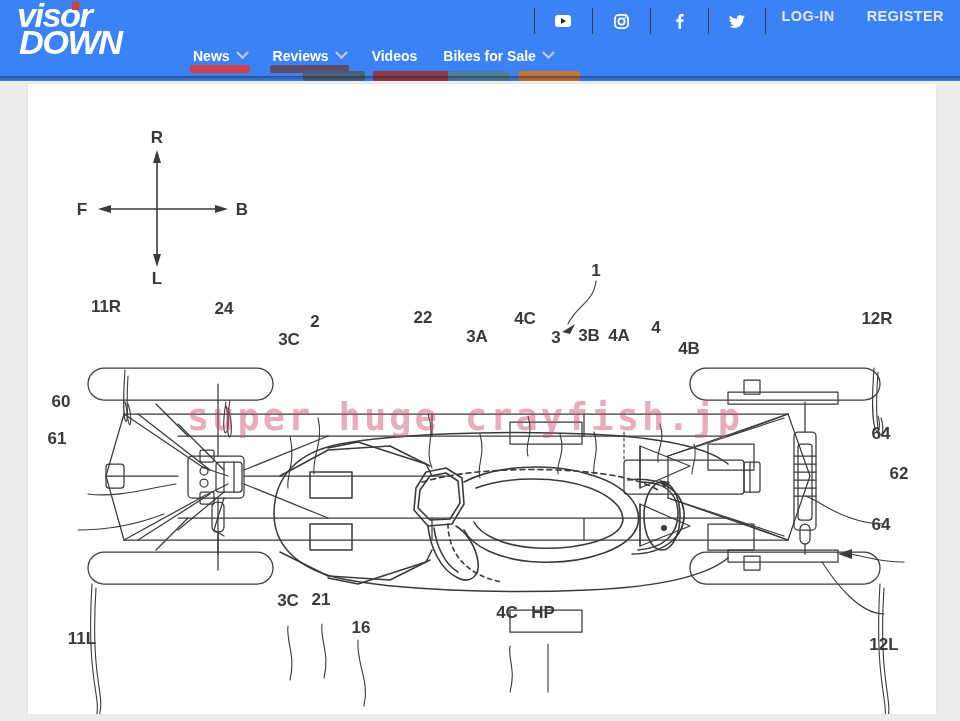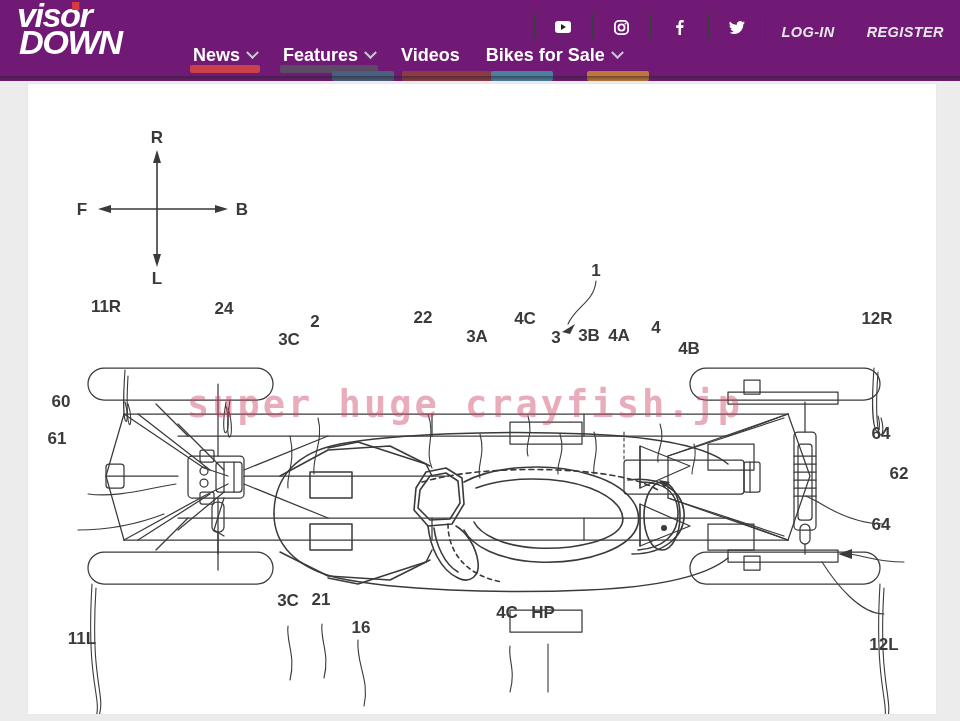--- a/index.html
+++ b/index.html
@@ -7,21 +7,21 @@
     width: 960px; height: 721px;
     overflow: hidden;
     background: #ffffff;
     font-family: "Liberation Sans", sans-serif;
   }
 
   
   .site-header {
     position: absolute; top: 0; left: 0;
     width: 960px; height: 81px;
-    background: #701a75;
+    background: #3b82f6;
     overflow: hidden;
   }
 
   
   .logo {
     position: absolute; left: 20px; top: 2px;
     width: 152px; height: 64px;
     color: #ffffff;
     font-weight: 800;
     font-style: italic;
@@ -31,23 +31,23 @@
   }
   .logo .l1 { font-size: 33px; display:block; }
   .logo .l2 { font-size: 33px; display:block; margin-left: 2px; }
   .logo-tick {
     position: absolute; left: 53px; top: 0px;
     width: 7px; height: 8px; background: #d93a3a;
   }
 
   
   .util-bar {
-    position: absolute; top: 14px; left: 180px;
+    position: absolute; top: 8px; left: 180px;
     height: 26px; width: 780px;
-    display: flex; align-items: flex-end; justify-content: flex-end; font-style: italic;
+    display: flex; align-items: flex-start; justify-content: flex-end;
   }
   .social-group { display: flex; align-items: center; height: 26px; }
   .social {
     width: 58px; height: 26px;
     display: flex; align-items: center; justify-content: center;
     border-left: 1px solid #3a3a40;
   }
   .social:last-child { border-right: 1px solid #3a3a40; }
   .social svg { fill: #ffffff; }
   .util-link {
@@ -67,21 +67,21 @@
   }
   .nav-item {
     position: relative;
     height: 55px;
     padding: 0 13px;
     display: flex; align-items: center;
     padding-top: 4px;
   }
   .nav-label {
     color: #ffffff;
-    font-size: 18px;
+    font-size: 14px;
     font-weight: 700;
     white-space: nowrap;
   }
   .chev {
     margin-left: 8px;
     width: 9px; height: 9px;
     border-right: 2px solid #c9c9cf;
     border-bottom: 2px solid #c9c9cf;
     transform: rotate(45deg) translate(-2px,-2px);
   }
@@ -116,21 +116,21 @@
   
   .figure-wrap {
     position: absolute; left: 28px; top: 84px;
     width: 908px; height: 630px;
     overflow: hidden;
   }
   .figure-wrap svg { display: block; }
 
   .wm {
     position: absolute;
-    left: 110px; top: 383px;
+    left: 110px; top: 396px;
     width: 710px;
     text-align: center;
     font-family: "DejaVu Sans Mono", monospace;
     font-size: 37px;
     font-weight: 700;
     letter-spacing: 3px;
     color: rgba(203, 72, 104, 0.45);
     white-space: nowrap;
     pointer-events: none;
   }
@@ -176,21 +176,21 @@
     <div class="util-link">REGISTER</div>
   </div>
 
   <div class="main-nav">
     <div class="nav-item">
       <span class="nav-label">News</span>
       <span class="chev"></span>
       <span class="nav-underline" style="background:#c8414b"></span>
     </div>
     <div class="nav-item">
-      <span class="nav-label">Features</span>
+      <span class="nav-label">Reviews</span>
       <span class="chev"></span>
       <span class="nav-underline" style="background:#5c4a66"></span>
       <span class="nav-underline deep" style="left:auto;right:-6px;width:62px;background:#4a5e7e"></span>
     </div>
     <div class="nav-item">
       <span class="nav-label">Videos</span>
       <span class="nav-underline deep" style="left:14px;right:-60px;background:#8e3a44"></span>
     </div>
     <div class="nav-item">
       <span class="nav-label">Bikes for Sale</span>

